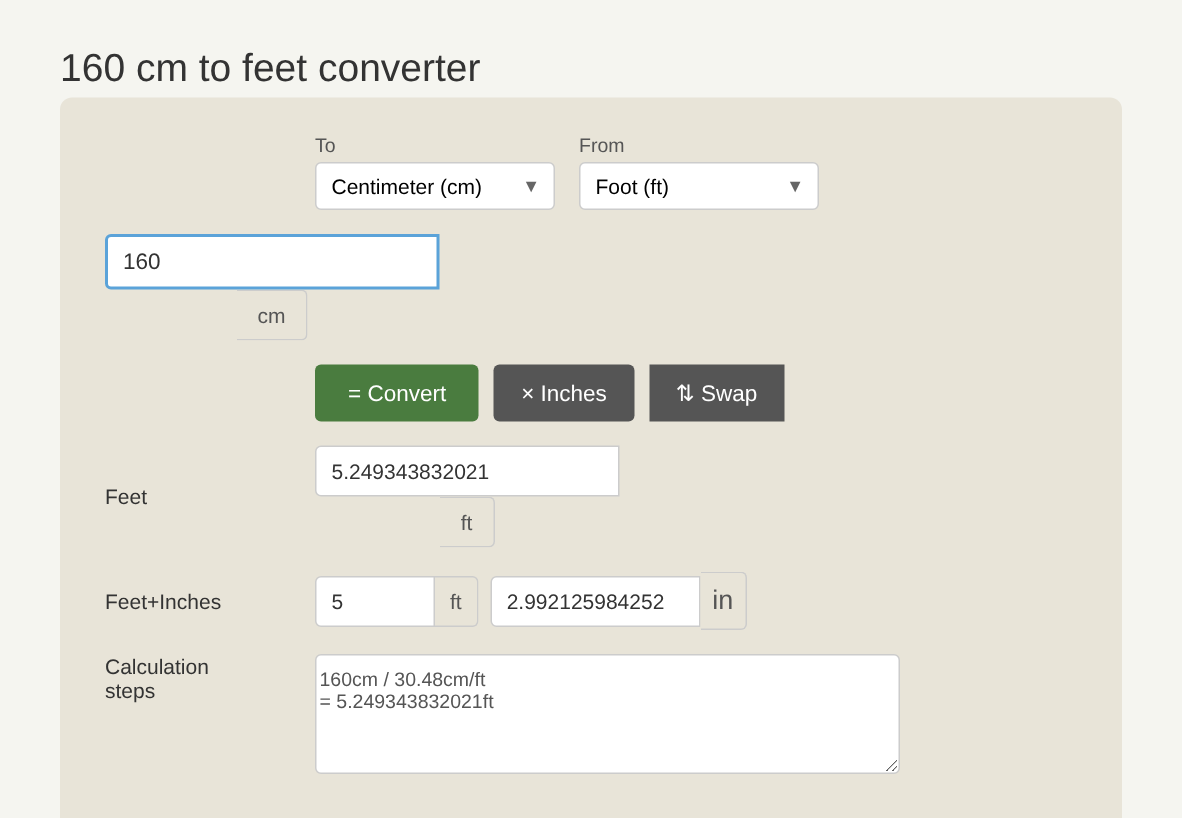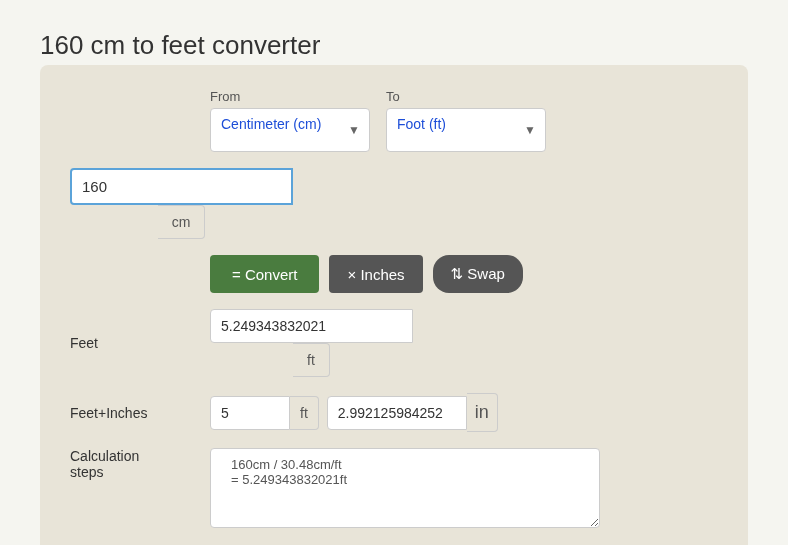--- a/index.html
+++ b/index.html
@@ -47,23 +47,23 @@
     .select-wrapper {
       position: relative;
       display: inline-block;
     }
     .select-wrapper select {
       appearance: none;
       -webkit-appearance: none;
       background: #fff;
       border: 1px solid #ccc;
       border-radius: 4px;
-      padding: 7px 32px 19px 10px;
-      font-size: 14px;
-      color: #1d4ed8;
+      padding: 7px 32px 7px 10px;
+      font-size: 14px;
+      color: #000000;
       cursor: pointer;
       min-width: 160px;
     }
     .select-arrow {
       position: absolute;
       right: 10px;
       top: 50%;
       transform: translateY(-50%);
       pointer-events: none;
       font-size: 12px;
@@ -122,21 +122,21 @@
       font-size: 15px;
       cursor: pointer;
       display: flex;
       align-items: center;
       gap: 6px;
     }
     .btn-swap {
       background: #555;
       color: #fff;
       border: none;
-      border-radius: 16px;
+      border-radius: 0;
       padding: 10px 18px;
       font-size: 15px;
       cursor: pointer;
       display: flex;
       align-items: center;
       gap: 6px;
     }
     .result-input {
       background: #fff;
       border: 1px solid #ccc;
@@ -202,21 +202,21 @@
       border-radius: 0 4px 4px 0;
       padding: 8px 8px;
       font-size: 18px;
       color: #555;
     }
     .calc-textarea {
       width: 100%;
       max-width: 390px;
       border: 1px solid #ccc;
       border-radius: 4px;
-      padding: 8px 20px;
+      padding: 8px 2px;
       font-size: 13px;
       color: #555;
       background: #fff;
       resize: vertical;
       min-height: 80px;
       font-family: Arial, sans-serif;
       outline: none;
     }
     .from-to-labels {
       display: flex;
@@ -235,22 +235,22 @@
   </style>
 </head>
 <body>
 
 <div class="page-wrapper">
   <h1 class="page-title">160 cm to feet converter</h1>
 
   <div class="converter-box">
 
     <div class="from-to-labels">
+      <span>To</span>
       <span>From</span>
-      <span>To</span>
     </div>
 
     <div class="selects-row">
       <div class="select-wrapper">
         <select>
           <option value="cm">Centimeter (cm)</option>
           <option value="m">Meter (m)</option>
           <option value="km">Kilometer (km)</option>
           <option value="in">Inch (in)</option>
           <option value="ft">Foot (ft)</option>

